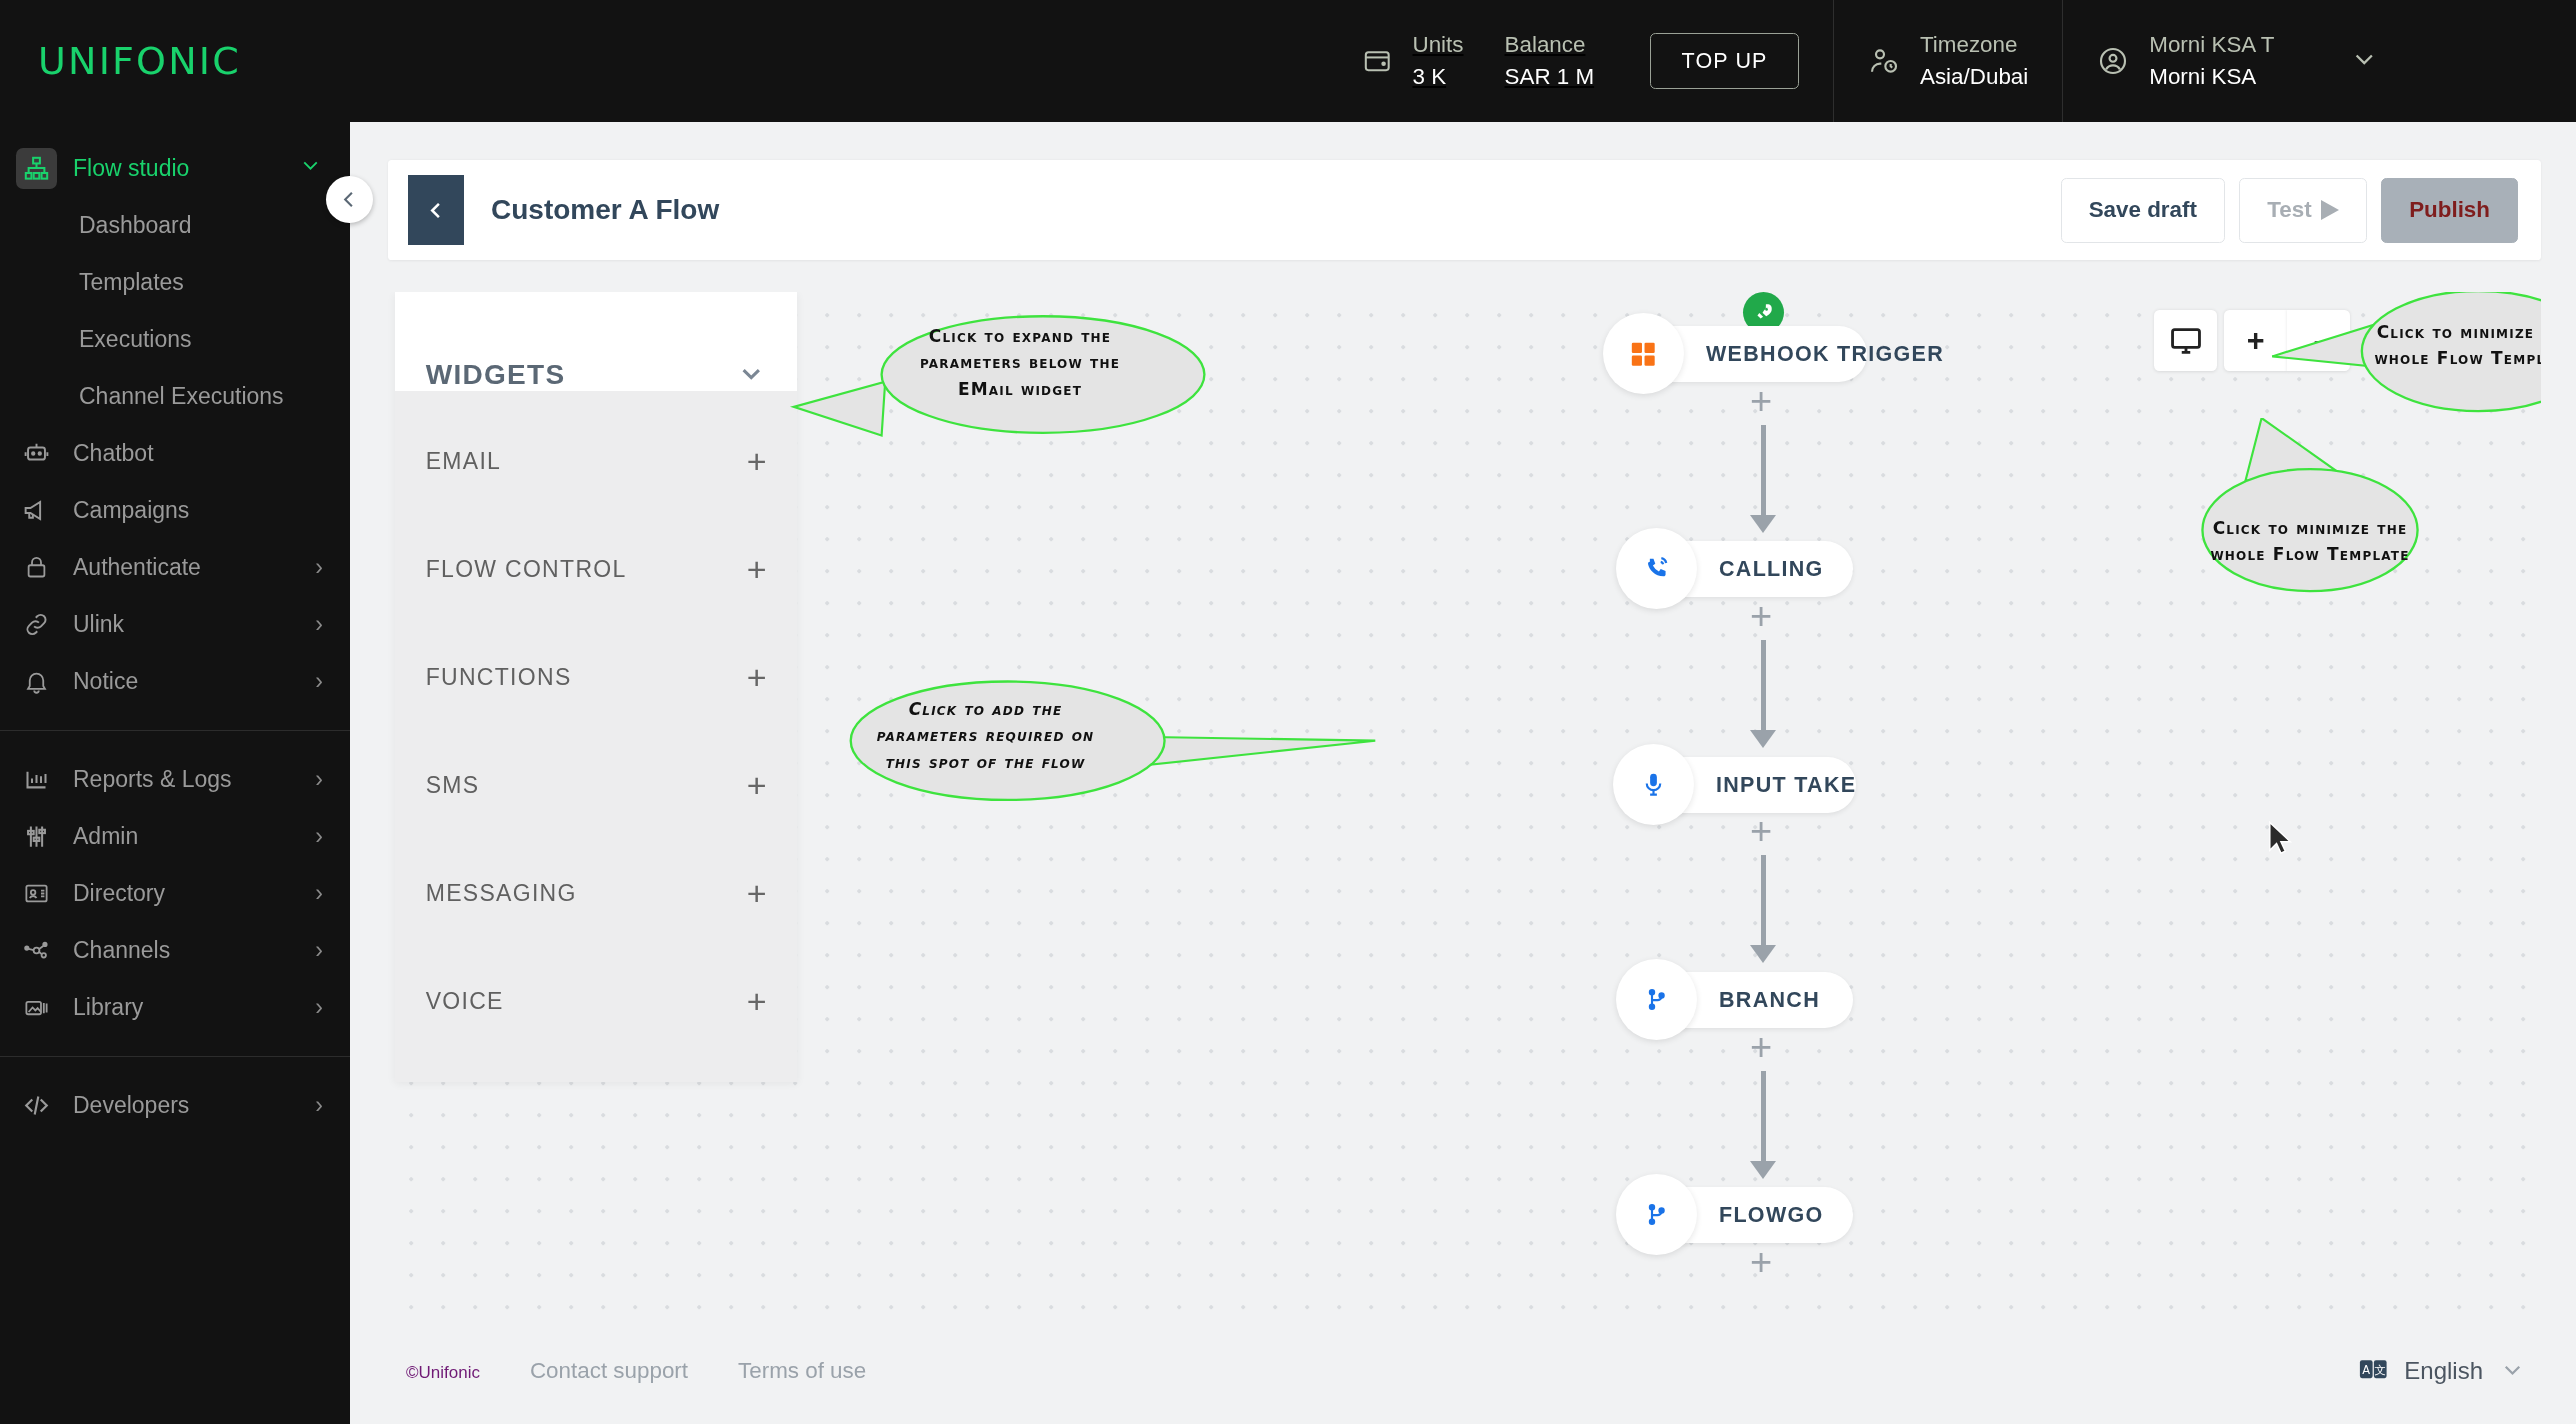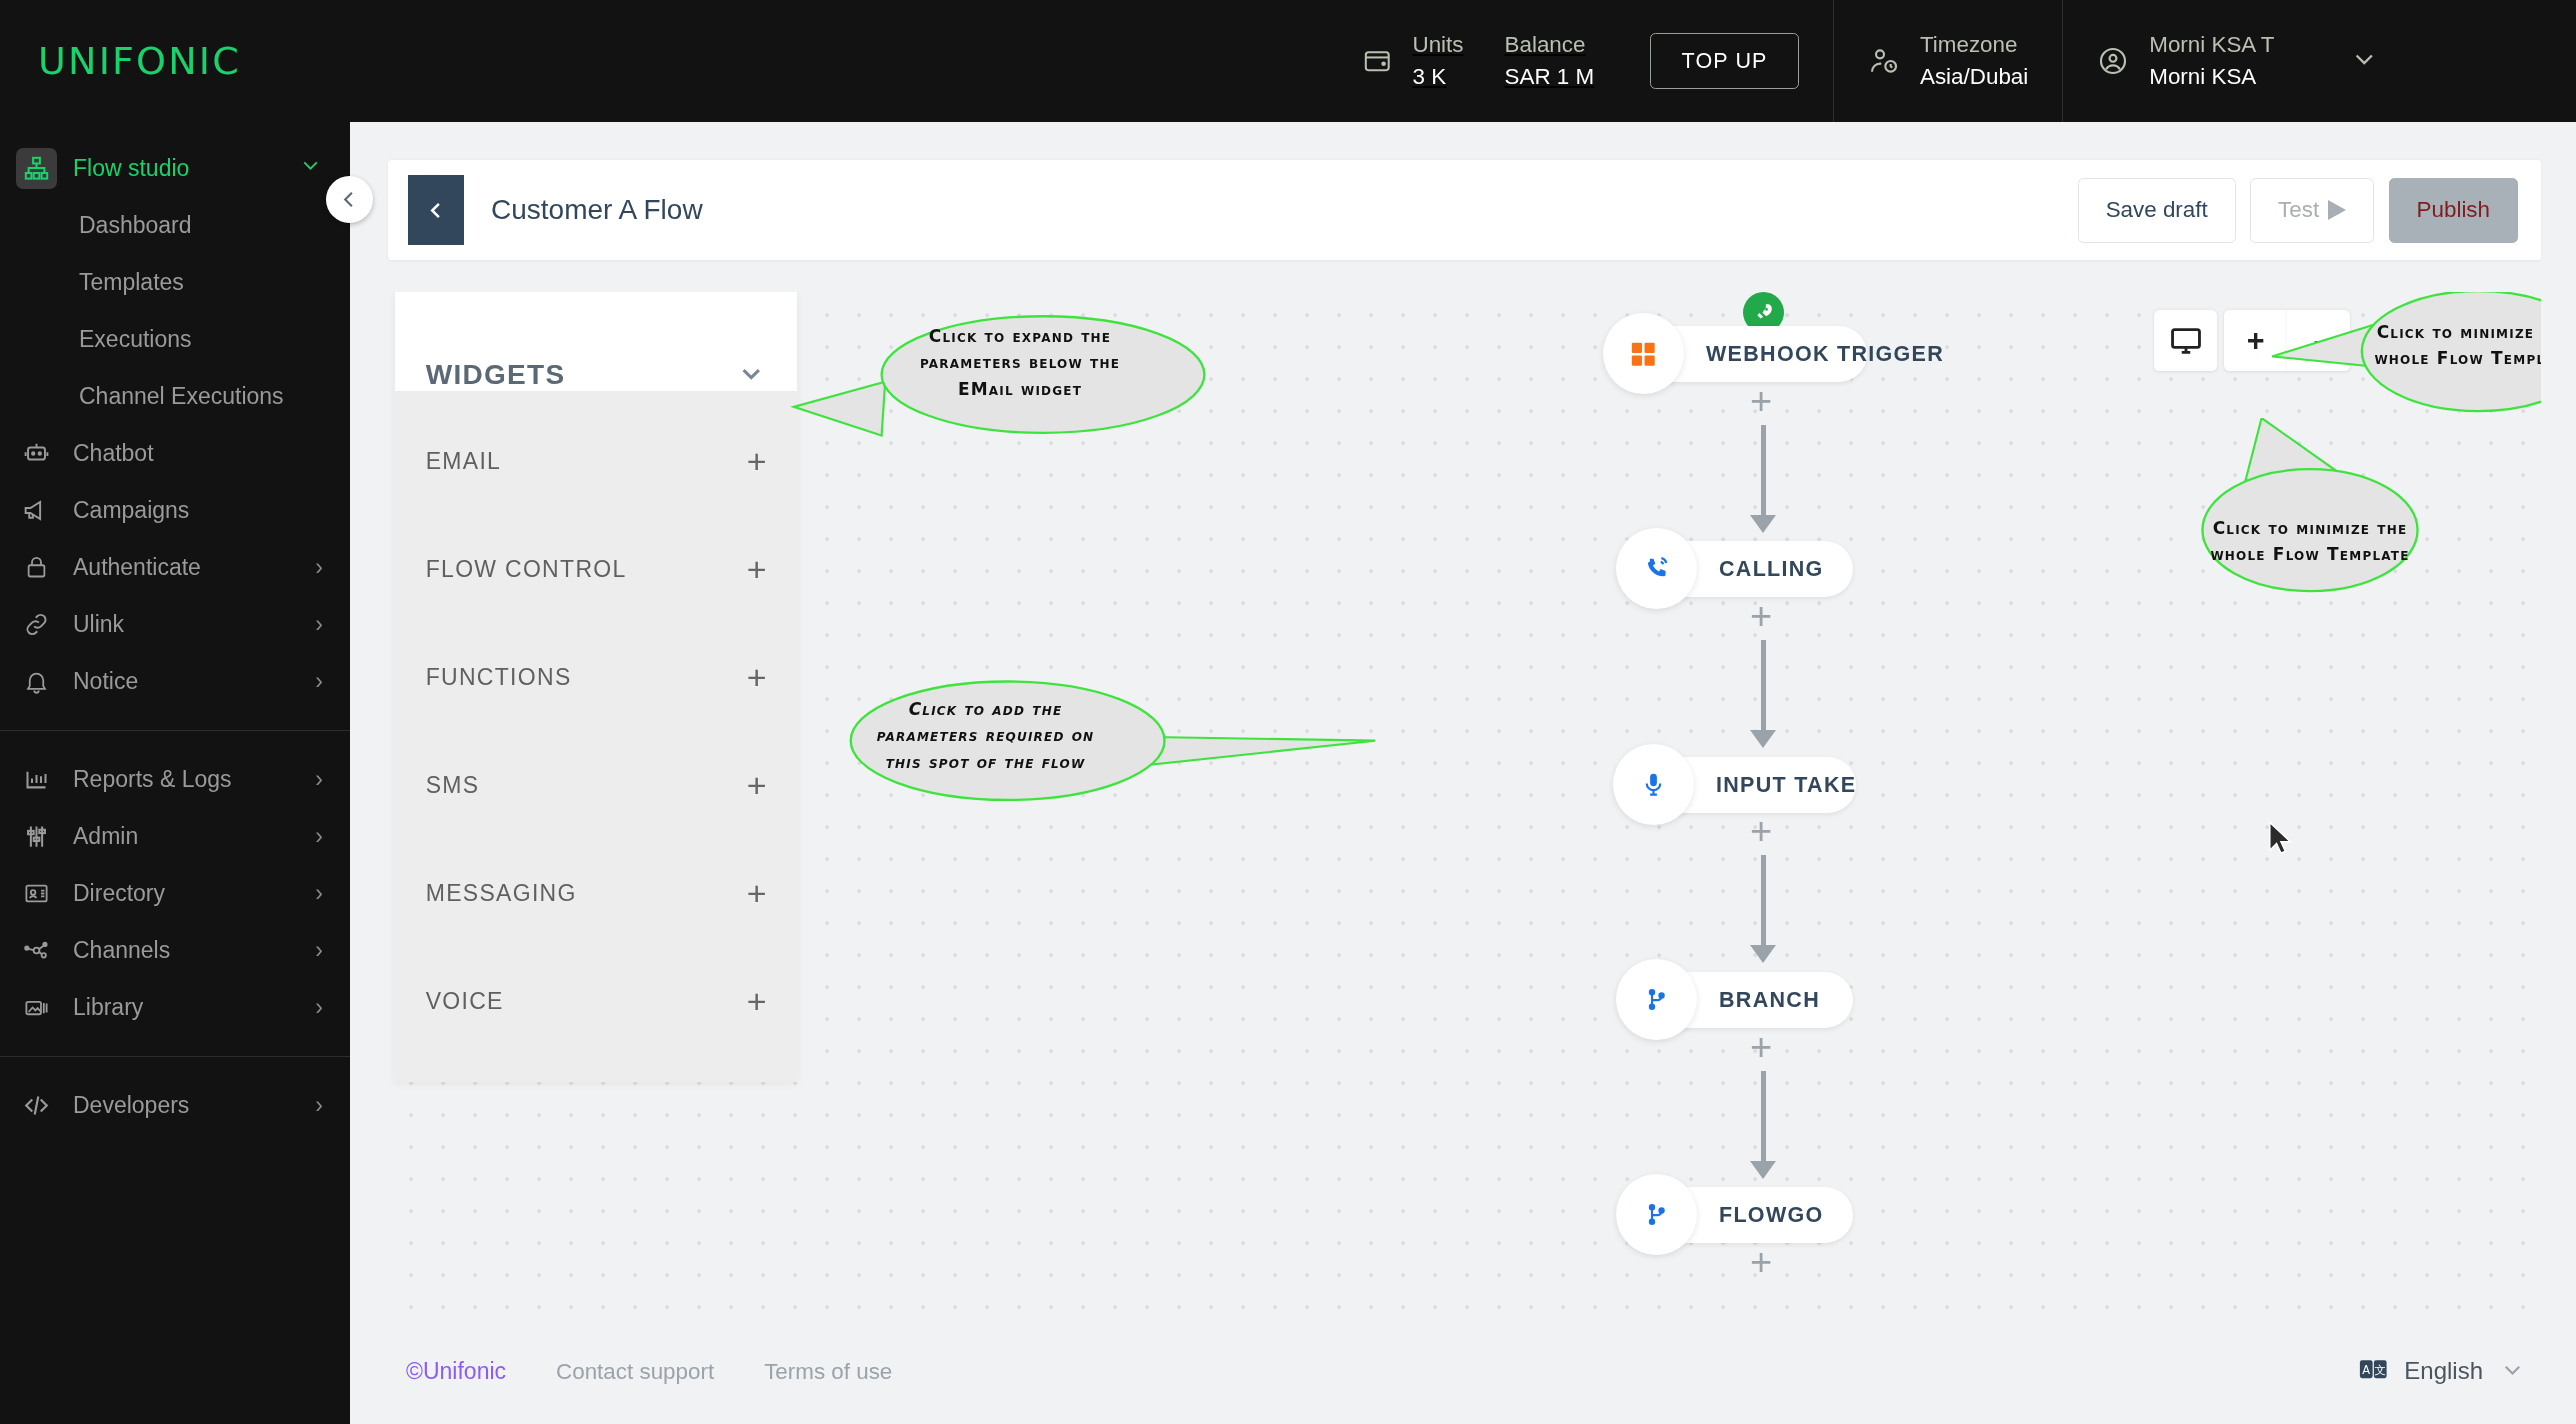--- a/index.html
+++ b/index.html
@@ -68,20 +68,21 @@
 
   
   .main {
     position: absolute; top: 122px; left: 350px;
     width: 2226px; height: 1303px; background: #f1f2f3;
   }
   .flow-header {
     position: absolute; top: 38px; left: 38px; width: 2153px; height: 100px;
     background: #ffffff; border-radius: 3.6px; display: flex; align-items: center;
     box-shadow: 0 0.9px 2.7px rgba(0,0,0,.06);
+    font-weight: bold;
   }
   .back-btn {
     width: 56px; height: 70px; margin-left: 20px; background: #32475b;
     display: flex; align-items: center; justify-content: center;
     color: #ffffff; font-size: 29px; cursor: pointer;
   }
   .flow-title { margin-left: 27px; font-size: 28px; color: #32475b; }
   .hdr-actions { margin-left: auto; display: flex; gap: 14.4px; padding-right: 23px; }
   .btn {
     border-radius: 5.4px; font-size: 22.4px; padding: 0 27px; height: 65px;
@@ -173,21 +174,21 @@
     font-size: 17px; letter-spacing: 1.2px; line-height: 1.55;
     font-variant: small-caps;
   }
 
   
   .footer {
     position: absolute; bottom: 0; left: 350px; width: 2226px; height: 108px;
     display: flex; align-items: center; background: #f1f2f3;
   }
   .foot-links { display: flex; gap: 50px; padding-left: 56px; align-items: baseline; }
-  .foot-copy { color: #8b5cf6; font-size: 23px; }
+  .foot-copy { color: #701a75; font-size: 17px; }
   .foot-link { color: #9aa2aa; font-size: 22.4px; cursor: pointer; }
   .lang {
     margin-left: auto; display: flex; align-items: center; gap: 16px; padding-right: 50px; cursor: pointer;
   }
   .lang-text { font-size: 24px; color: #4b5560; }
   .lang-chev { color: #9aa2aa; }
 
   .cursor { position: absolute; left: 2268px; top: 821px; z-index: 60; }
 </style>
 </head>

